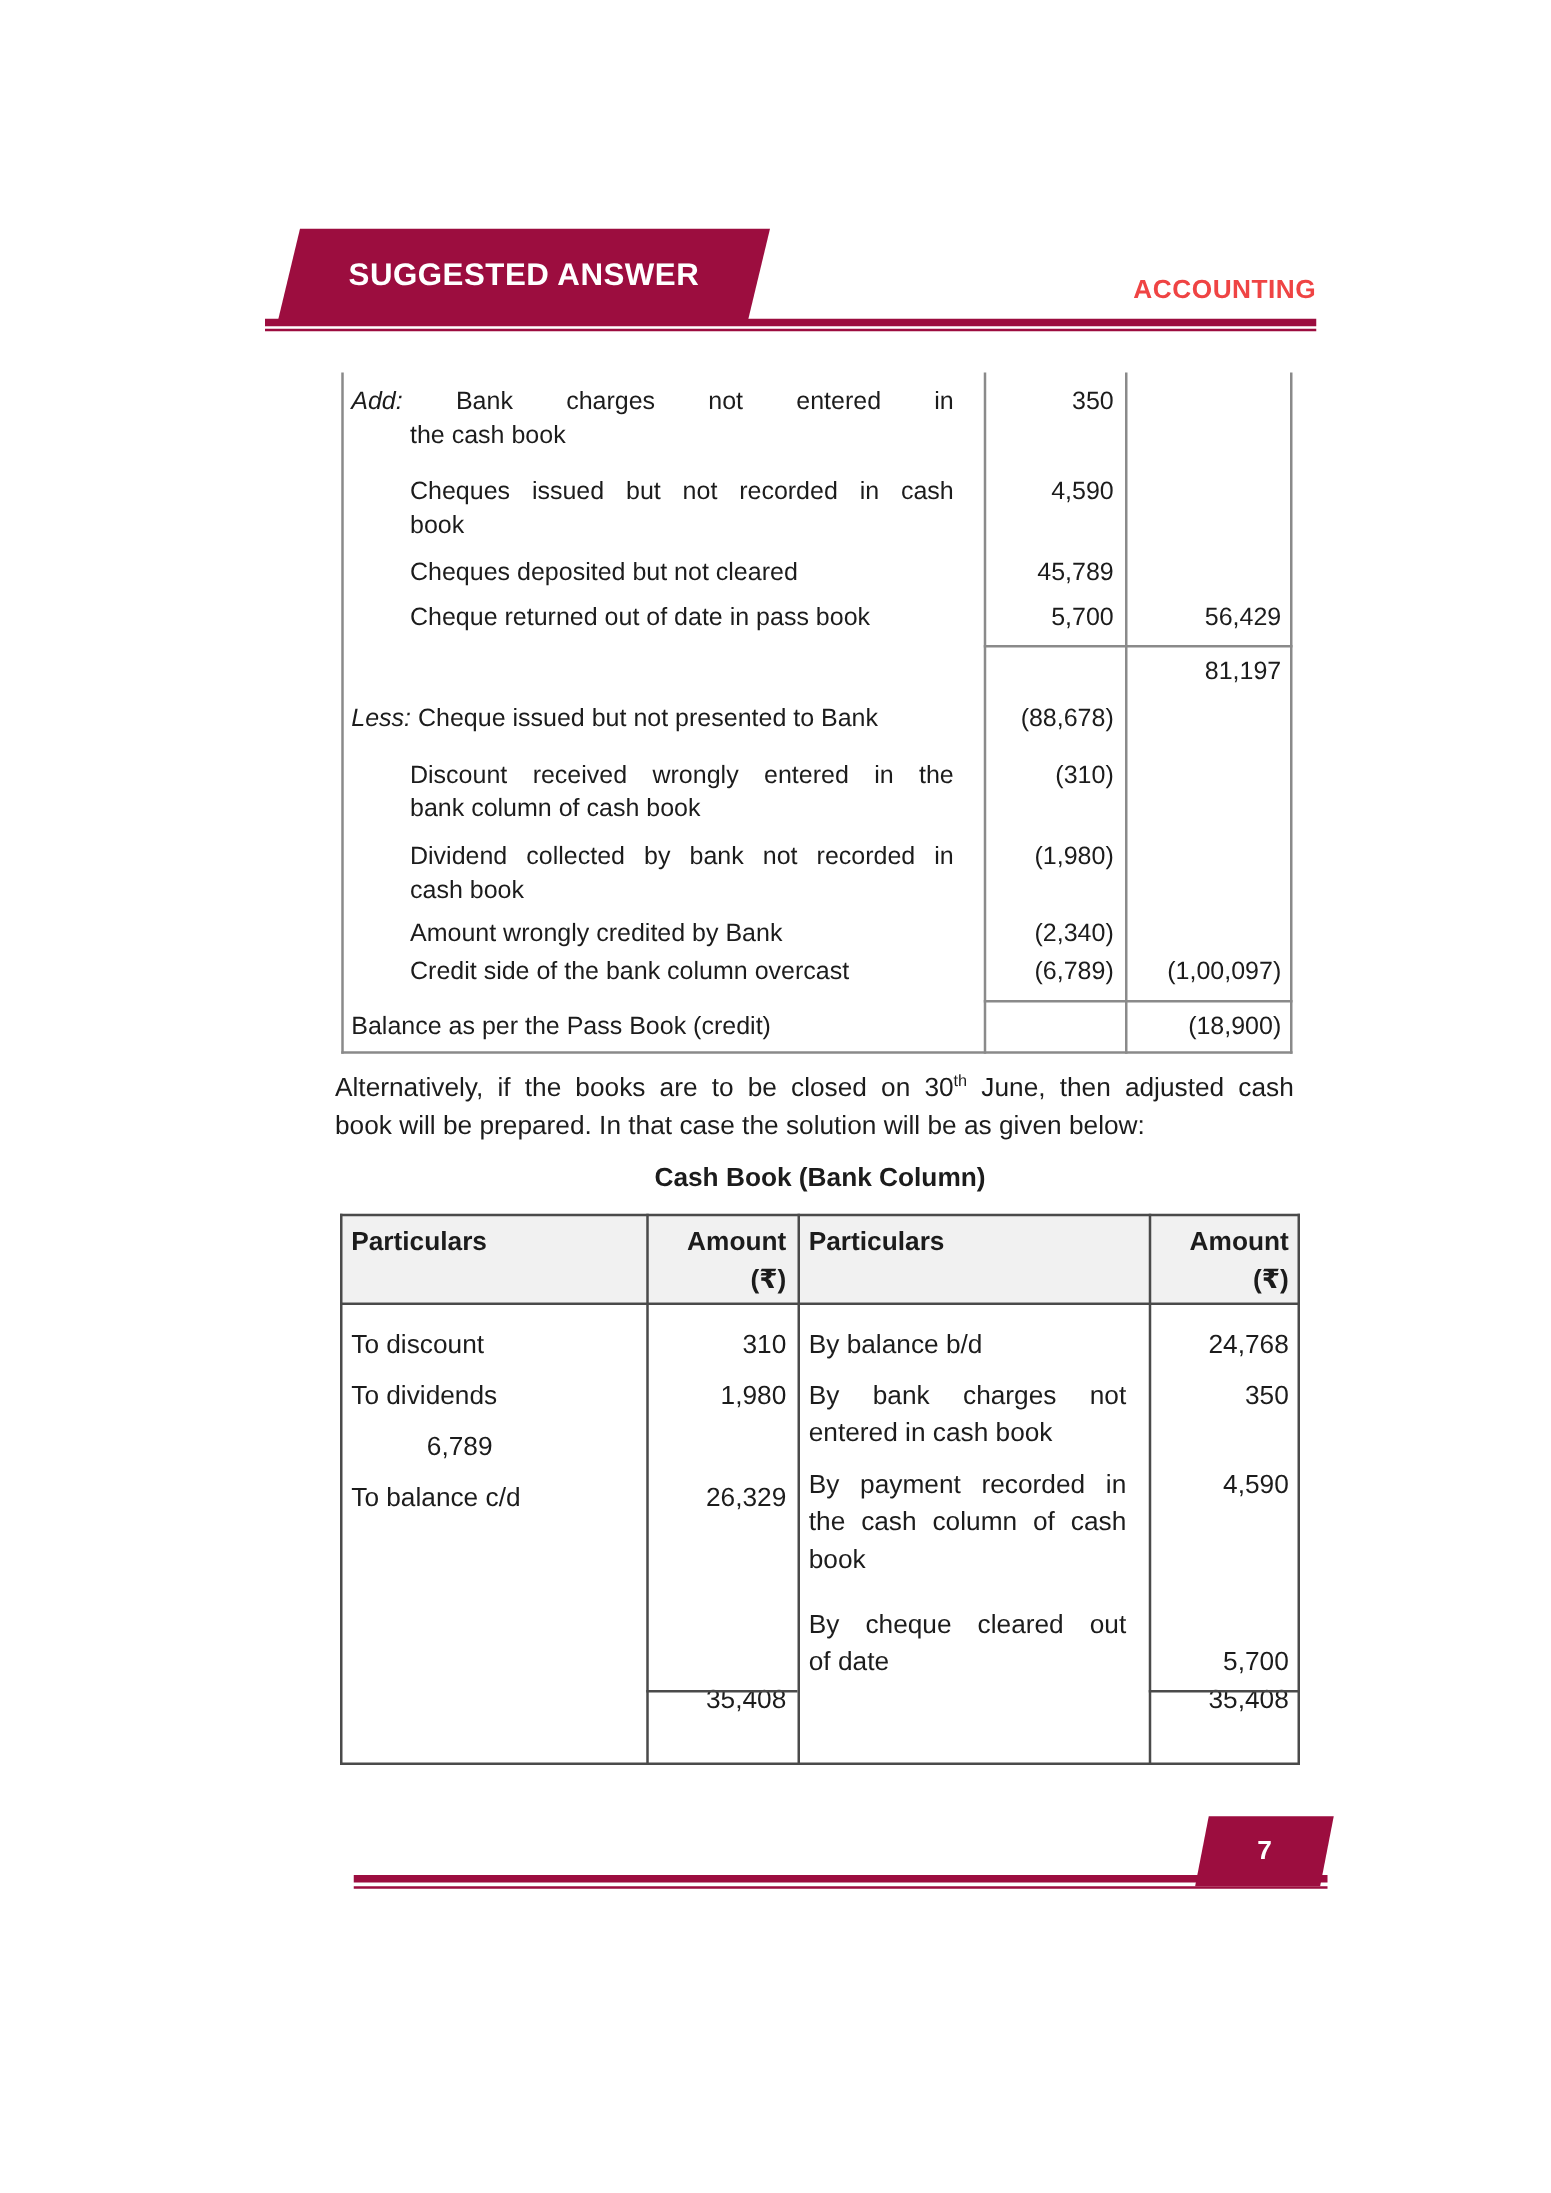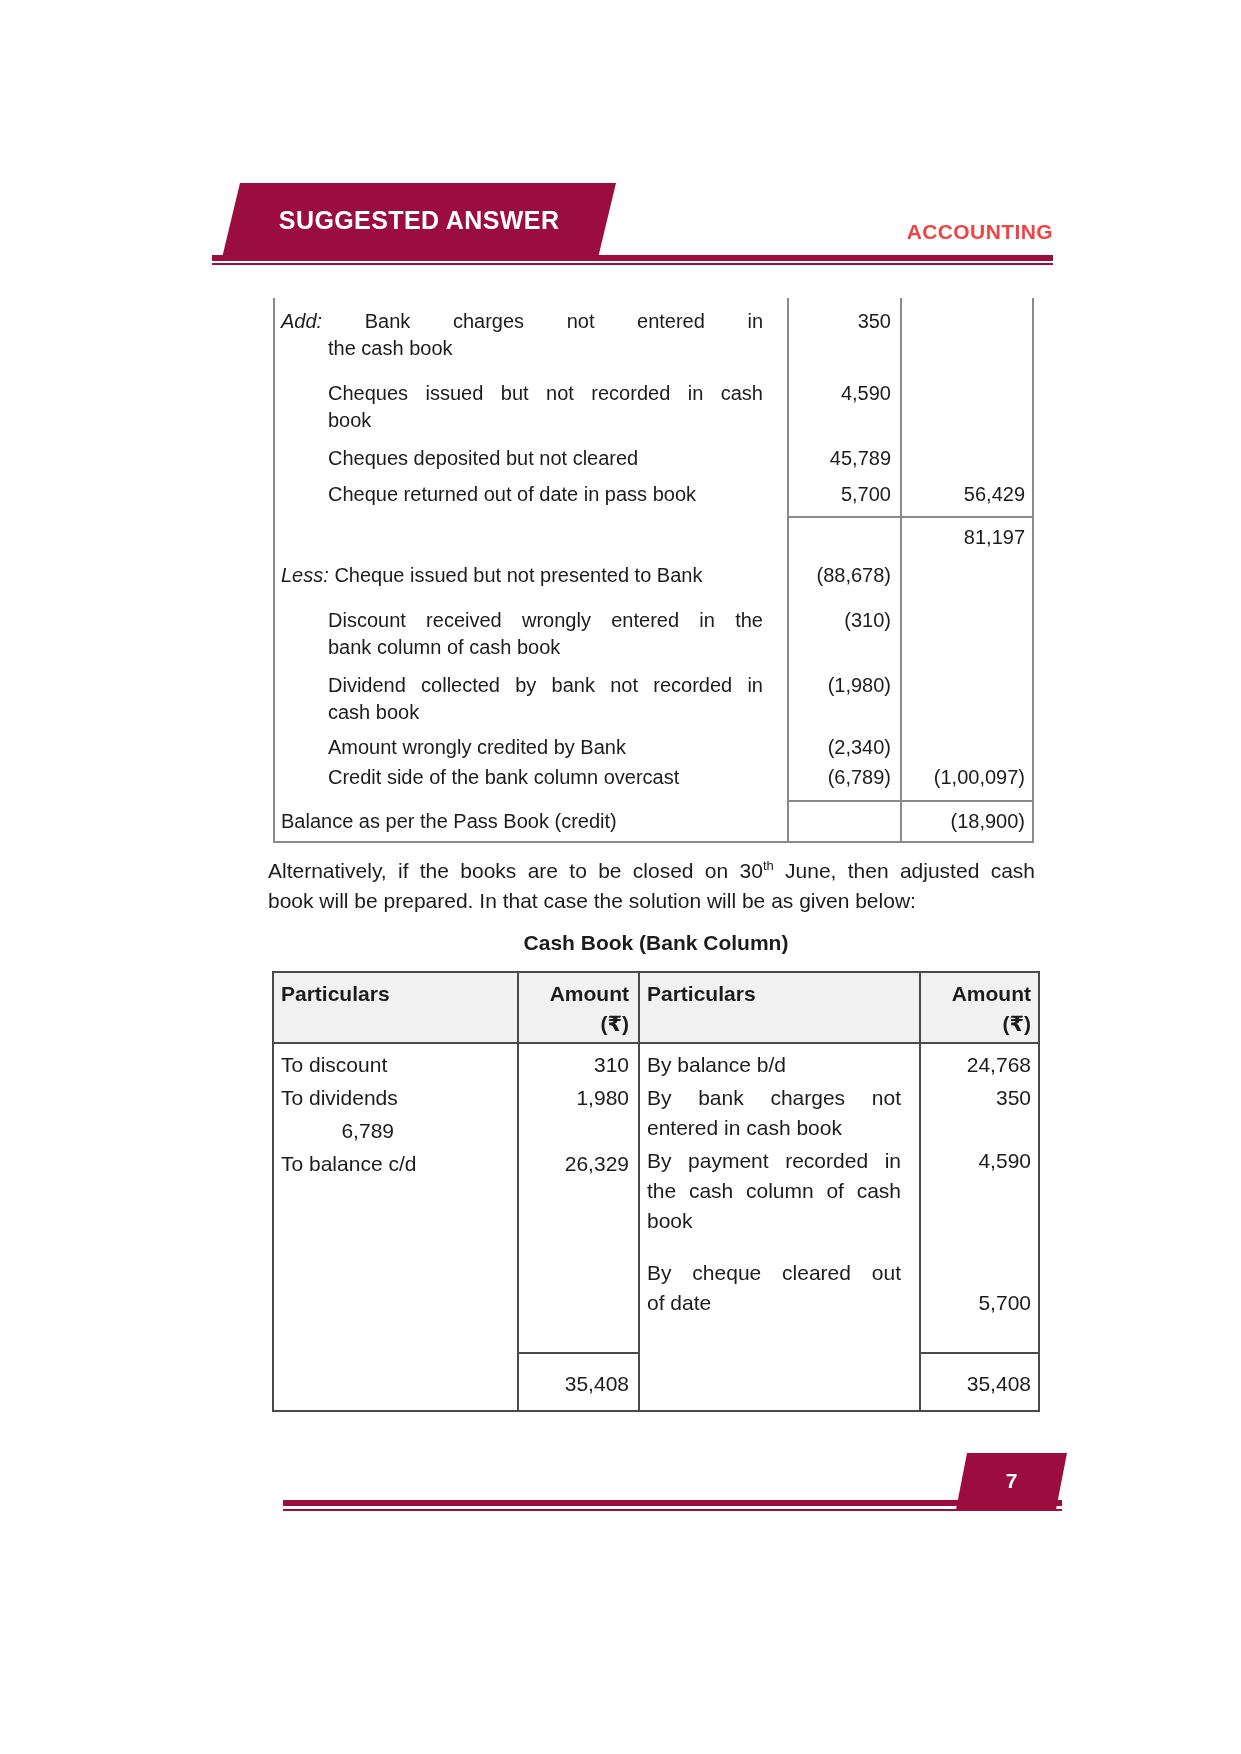--- a/index.html
+++ b/index.html
@@ -40,26 +40,26 @@
 
   
   .t2 { position:absolute; left:272px; top:971px; width:768px; height:441px; font-size:21px; line-height:30px; }
   .t2 .v { position:absolute; top:0; width:2px; height:441px; background:#4a4a4a; }
   .t2 .h { position:absolute; left:0; width:768px; height:2px; background:#4a4a4a; }
   .t2 .hseg { position:absolute; height:2px; background:#4a4a4a; }
   .t2-headbg { position:absolute; left:0; top:0; width:768px; height:71px; background:#f1f1f1; }
   .t2-h-part { position:absolute; top:8px; font-weight:700; }
   .t2-h-amt { position:absolute; top:8px; font-weight:700; text-align:right; }
   .half { position:absolute; top:71px; height:311px; padding-top:8px; }
-  .cb-item { display:flex; align-items:flex-start; margin-bottom:3px; }
+  .cb-item { display:flex; align-items:flex-start; margin-bottom:3px;margin-top:11px; }
   .cb-item.gap-top { margin-top:22px; }
   .cb-desc { flex:1; padding-left:9px; padding-right:8px; }
   .cb-amt { width:131px; text-align:right; padding-right:9px; }
   .cb-amt.bot { align-self:flex-end; }
-  .t2-total { position:absolute; top:384px; height:46px; width:121px; text-align:right;
+  .t2-total { position:absolute; top:360px; height:46px; width:121px; text-align:right;
               padding:14px 9px 0 0; }
 
   
   .pagebox { position:absolute; left:967px; top:1453px; width:100px; height:56px;
              background:#9c0d3f; transform:skewX(-11deg); transform-origin:top left; z-index:3; }
   .pagebox span { display:block; width:100%; height:100%; line-height:56px; text-align:center;
                   color:#fff; font-weight:700; font-size:21px; transform:skewX(11deg); }
 </style>
 </head>
 <body>

